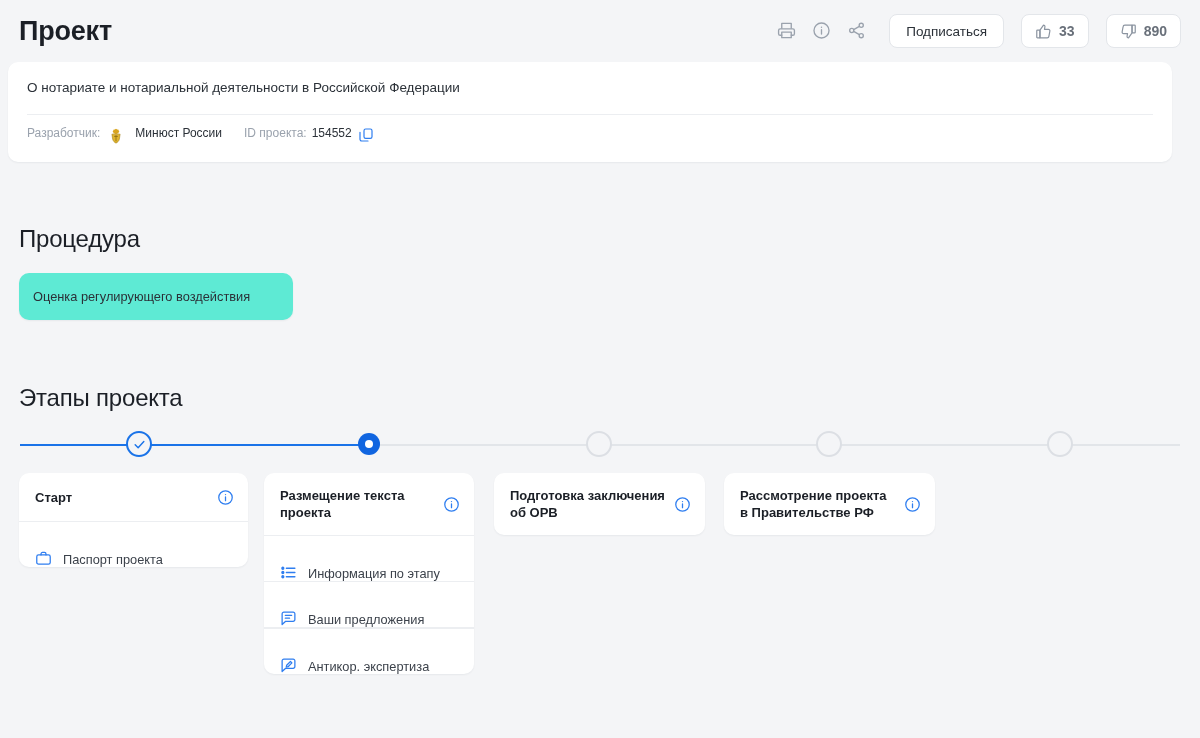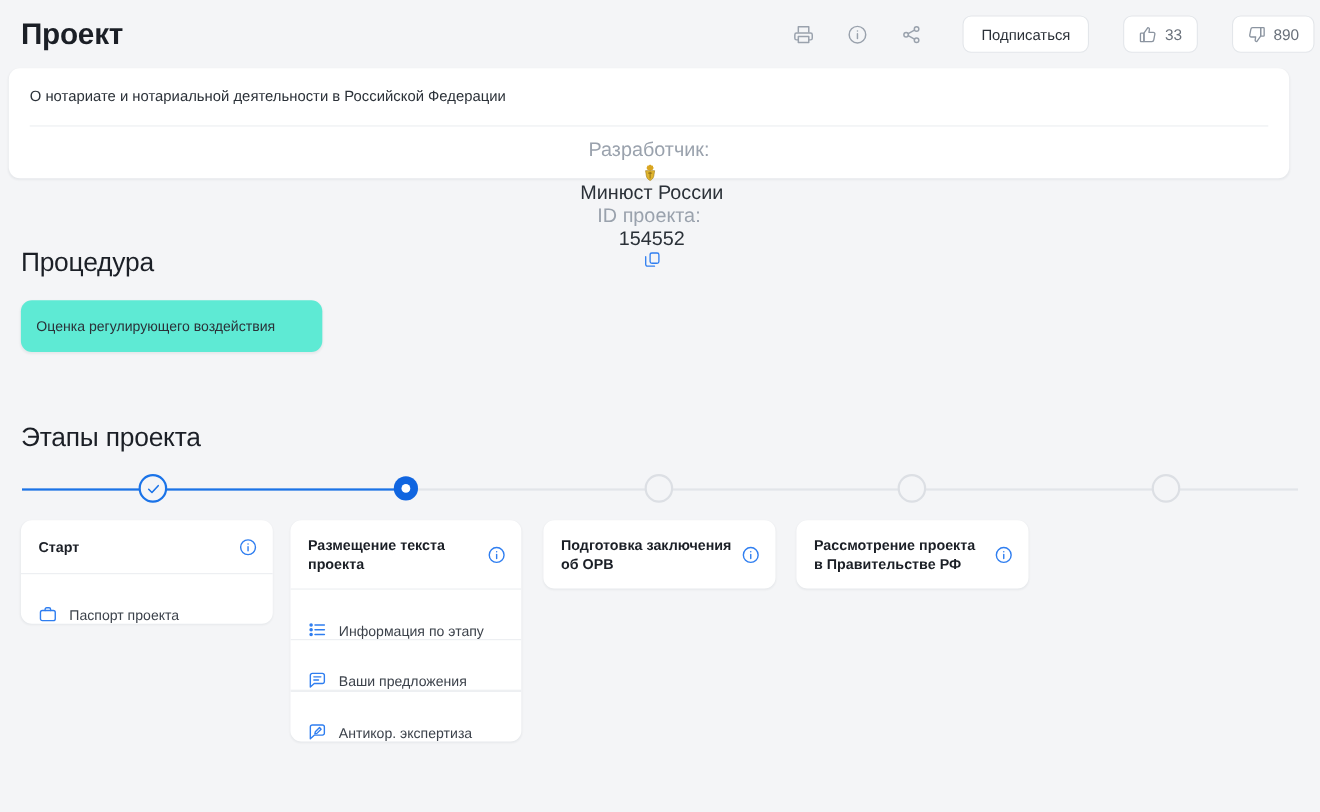--- a/index.html
+++ b/index.html
@@ -16,56 +16,56 @@
   .top-row {
     position: absolute; left: 0; top: 0; width: 1200px; height: 62px;
     display: flex; align-items: center;
   }
   .page-title {
     margin-left: 19px;
     font-size: 27px; font-weight: bold; color: #1b1f26;
     letter-spacing: -0.2px;
   }
   .top-actions {
-    margin-left: auto; margin-right: 5px;
-    display: flex; align-items: center; gap: 17px;
+    margin-left: auto; margin-right: 19px;
+    display: flex; align-items: flex-start; gap: 3px;
   }
   .icon-btn {
     width: 32px; height: 32px;
     display: flex; align-items: center; justify-content: center;
     color: #9aa2ad; cursor: pointer;
   }
   .icon-btn svg { display: block; }
   .btn {
     border: 1px solid #e3e6ea; background: #fff; border-radius: 8px;
     height: 34px; display: flex; align-items: center; justify-content: center;
     font-size: 13.5px; color: #2b3138; cursor: pointer; padding: 0 16px;
     margin-left: 14px;
   }
-  .btn.counter { padding: 0 13px; gap: 7px; color: #69707a; }
+  .btn.counter { padding: 0 13px; gap: 7px; color: #69707a; font-weight: bold; }
   .btn.counter .cnt { font-size: 14px; color: #69707a; }
   .btn.counter svg { display: block; color: #8b94a0; }
 
   
   .info-card {
     position: absolute; left: 8px; top: 62px; width: 1164px; height: 100px;
     background: #fff; border-radius: 10px;
     box-shadow: 0 1px 2px rgba(20,30,50,0.06);
   }
   .info-title {
     position: absolute; left: 19px; top: 18px;
     font-size: 13.5px; color: #2b3138;
   }
   .info-divider {
     position: absolute; left: 19px; right: 19px; top: 52px;
     height: 1px; background: #eceef1;
   }
   .info-meta {
     position: absolute; left: 19px; top: 64px; right: 19px;
-    display: flex; align-items: center; font-size: 18px; flex-direction: column;
+    display: flex; font-size: 12px;
   }
   .meta-label { color: #9aa2ad; }
   .meta-value { color: #2b3138; margin-left: 5px; }
   .emblem {
     display: inline-block; width: 18px; height: 18px; margin: 0 5px 0 7px;
     vertical-align: middle; position: relative; top: 1px;
   }
   .meta-gap { width: 22px; }
   .copy-icon { margin-left: 6px; color: #2f7ef0; cursor: pointer; display:flex; align-items:center;}
 

